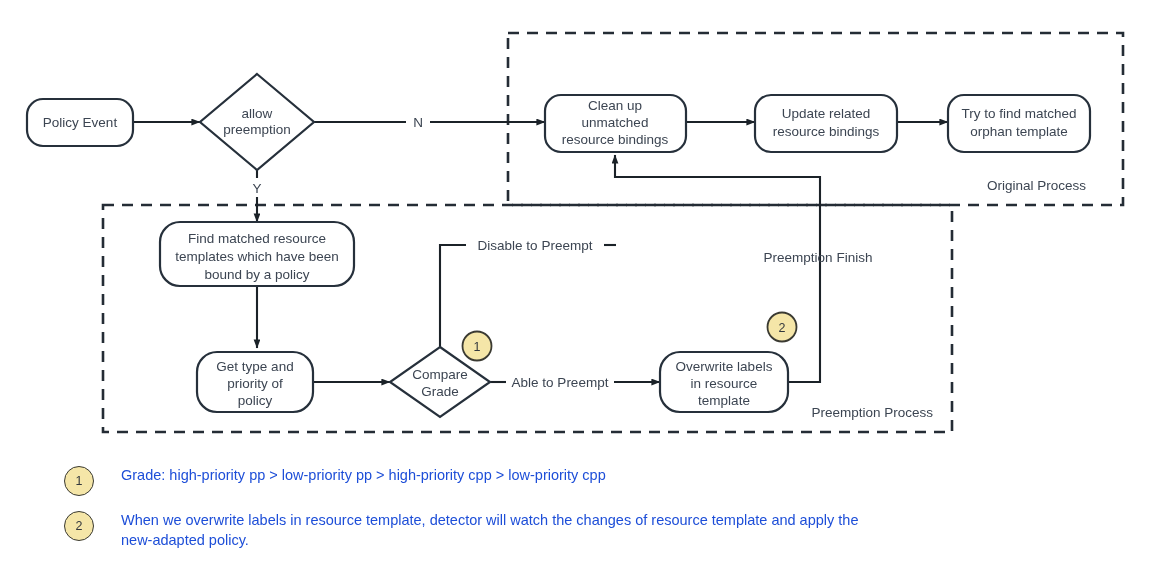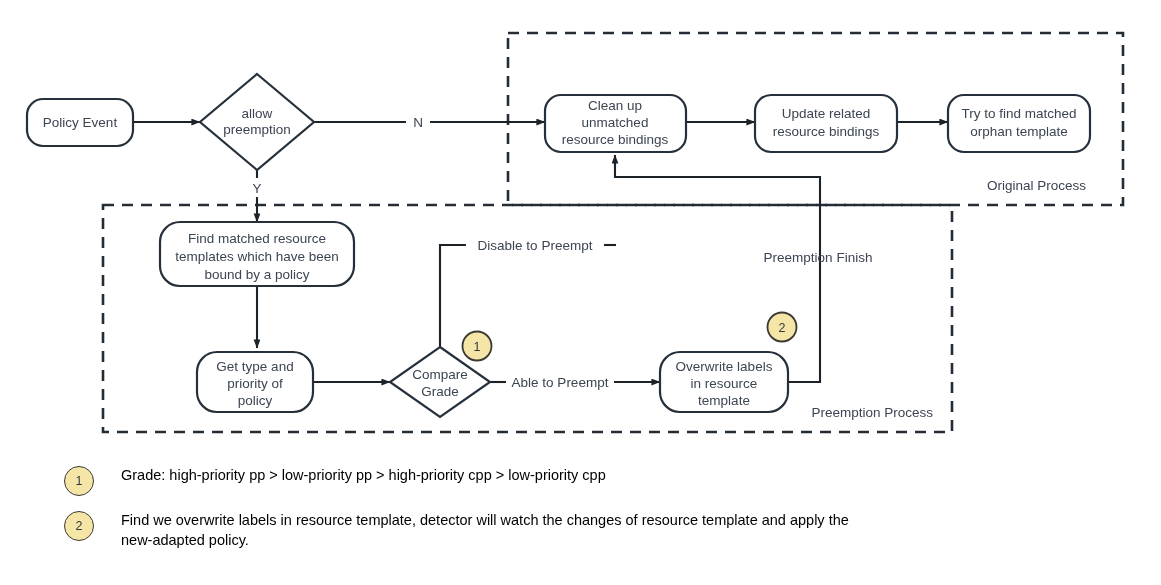--- a/index.html
+++ b/index.html
@@ -95,21 +95,21 @@
     align-items: center;
     justify-content: center;
     font-size: 12.5px;
     color: #33383d;
     margin-top: 1px;
   }
   .footnote-text {
     margin-left: 27px;
     font-size: 14.5px;
     line-height: 20px;
-    color: #000000;
+    color: #1d4ed8;
     max-width: 760px;
   }
 </style>
 </head>
 <body>
 
 <div id="canvas">
 
   <svg class="diagram" viewBox="0 0 1161 585">
     <defs>
@@ -221,17 +221,17 @@
     </g>
   </svg>
 
   <div class="footnotes">
     <div class="footnote-row">
       <div class="footnote-badge">1</div>
       <div class="footnote-text">Grade: high-priority pp &gt; low-priority pp &gt; high-priority cpp &gt; low-priority cpp</div>
     </div>
     <div class="footnote-row">
       <div class="footnote-badge">2</div>
-      <div class="footnote-text">Find we overwrite labels in resource template, detector will watch the changes of resource template and apply the new-adapted policy.</div>
+      <div class="footnote-text">When we overwrite labels in resource template, detector will watch the changes of resource template and apply the new-adapted policy.</div>
     </div>
   </div>
 
 </div>
 
 </body></html>

